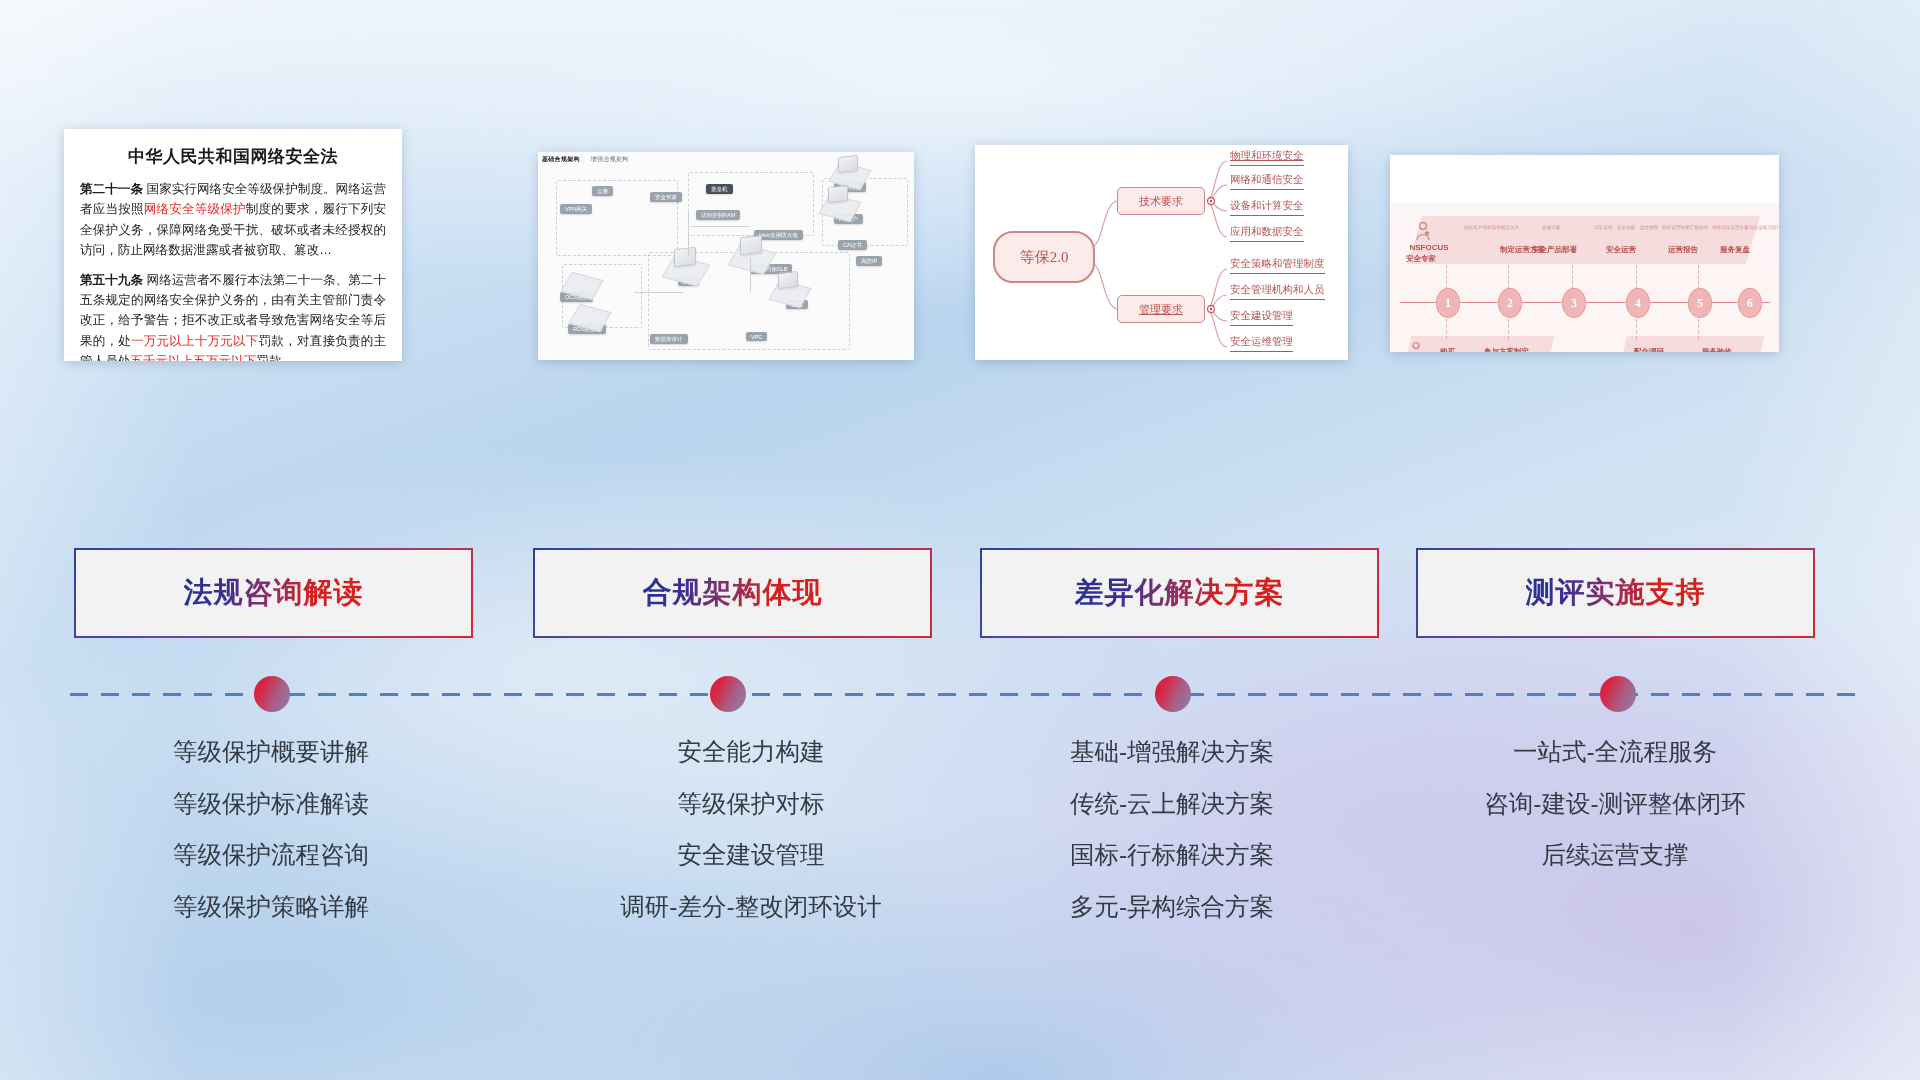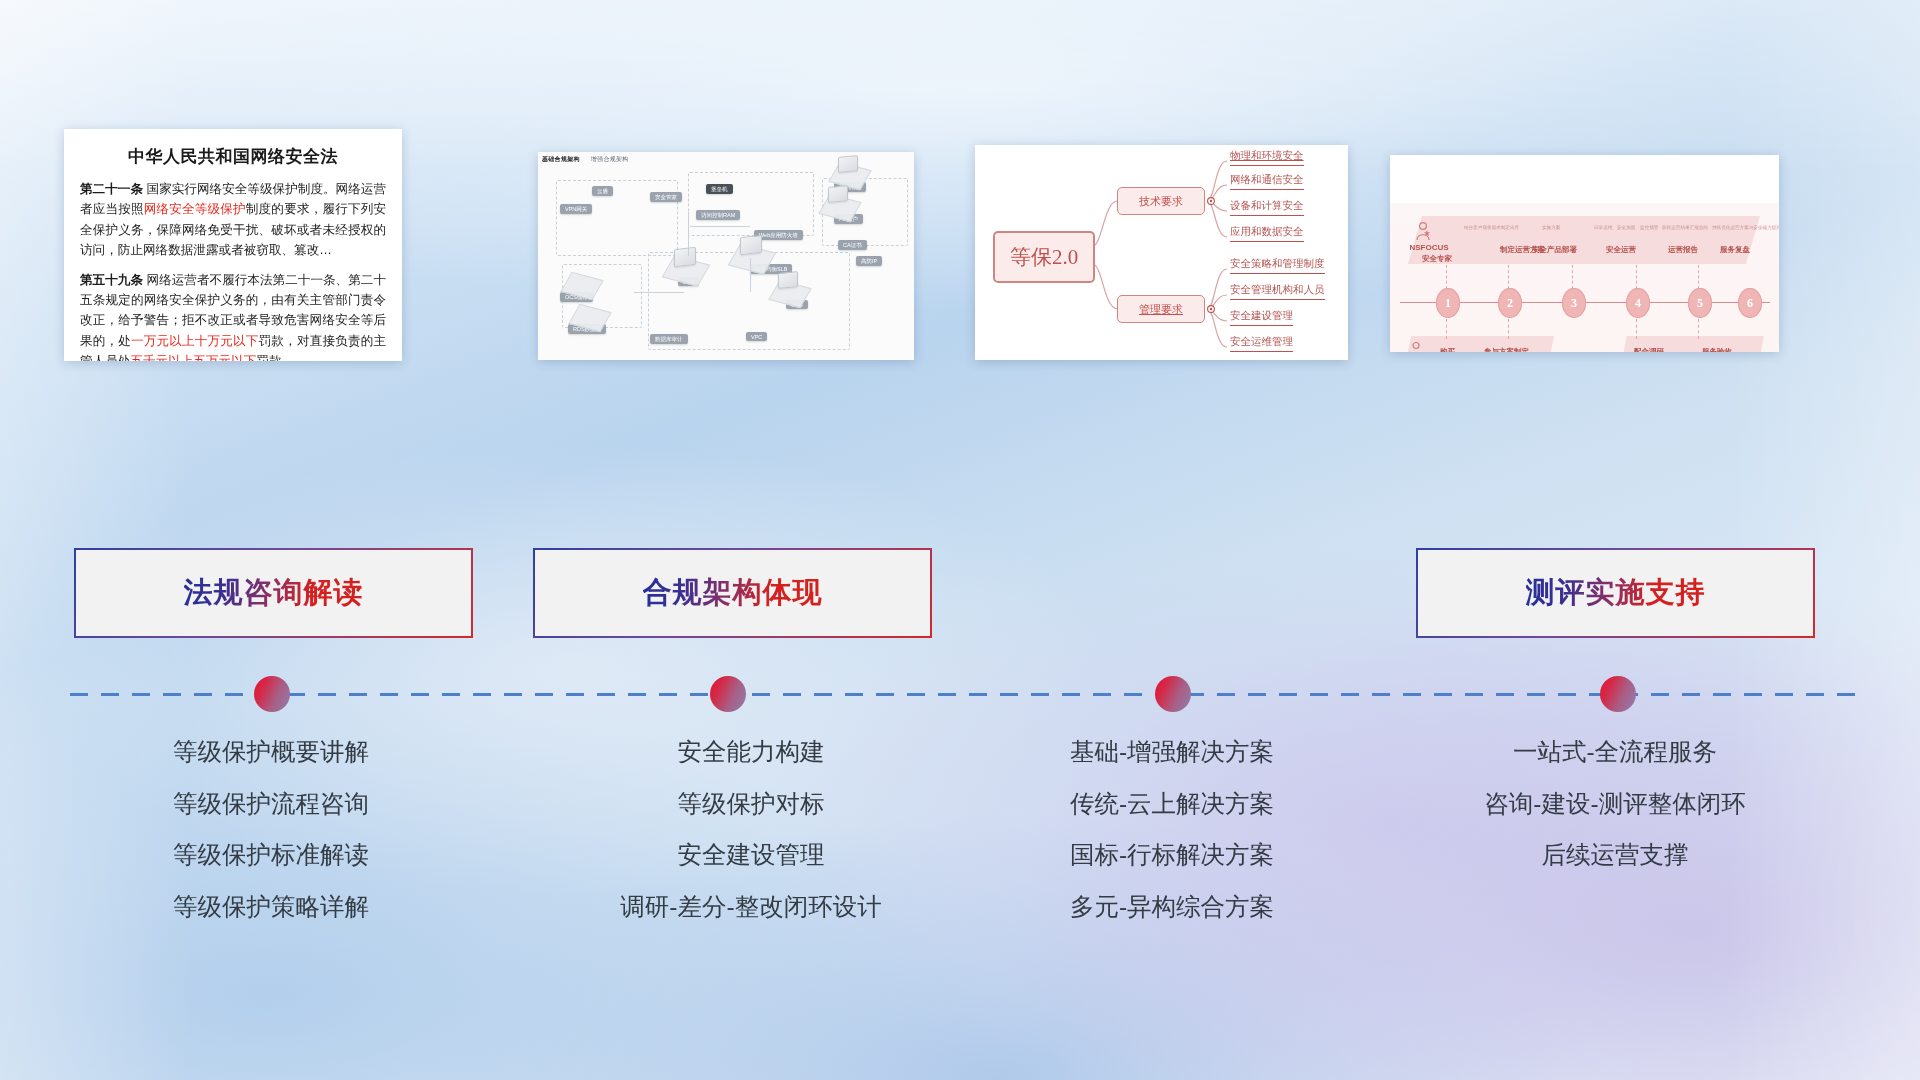--- a/index.html
+++ b/index.html
@@ -53,23 +53,23 @@
   .arch .plate{position:absolute;background:#ebedf0;border:1px solid #d6dade;
      transform:skew(-30deg,15deg);opacity:.95;}
   .arch .pill{position:absolute;background:#9aa3ad;color:#fff;font-size:5.5px;
      padding:1.5px 5px;border-radius:2px;white-space:nowrap;box-shadow:0 1px 2px rgba(0,0,0,.15);}
   .arch .pill.dark{background:#4a5058;}
   .arch .ln{position:absolute;background:#ccd2d9;}
 
   
   .mm{position:relative;width:100%;height:100%;background:#fff;}
   .mm .root{position:absolute;left:18px;top:86px;width:98px;height:48px;
-     background:#fbeceb;border:2.5px solid #cf8683;border-radius:5px;
+     background:#fbeceb;border:2.5px solid #cf8683;border-radius:20px;
      display:flex;align-items:center;justify-content:center;
-     font-size:21px;color:#c0504d;font-family:"Liberation Serif",serif;}
+     font-size:15px;color:#c0504d;font-family:"Liberation Serif",serif;}
   .mm .br{position:absolute;width:86px;height:26px;
      background:#fbeceb;border:1.3px solid #cf8683;border-radius:5px;
      display:flex;align-items:center;justify-content:center;
      font-size:11px;color:#c0504d;font-family:"Liberation Serif",serif;}
   .mm .br.b1{left:142px;top:42px;}
   .mm .br.b2{left:142px;top:150px;text-decoration:underline;}
   .mm .leaf{position:absolute;font-size:10.5px;color:#b4534f;
      font-family:"Liberation Serif",serif;white-space:nowrap;padding-bottom:2px;
      border-bottom:1.6px solid #c0504d;}
   .mm svg{position:absolute;inset:0;width:100%;height:100%;overflow:visible;}
@@ -248,21 +248,21 @@
       <div class="band bandTop"></div>
       <div class="band bandBotA"></div>
       <div class="band bandBotB"></div>
 
       <svg style="position:absolute;left:24px;top:18px;width:18px;height:20px;" viewBox="0 0 18 20">
         <circle cx="9" cy="5" r="3.4" fill="none" stroke="#cf7d7d" stroke-width="1.2"></circle>
         <path d="M3 19 C3 12 15 12 15 19" fill="none" stroke="#cf7d7d" stroke-width="1.2"></path>
         <path d="M13 9 l.8 2.2 2.3.1-1.8 1.5.6 2.2-1.9-1.3-1.9 1.3.6-2.2-1.8-1.5 2.3-.1z" fill="#cf7d7d"></path>
       </svg>
       <div class="ttl" style="left:16px;top:40px;width:46px;text-align:center;font-size:8px;">NSFOCUS</div>
-      <div class="ttl" style="left:16px;top:51px;width:46px;text-align:right;">安全专家</div>
+      <div class="ttl" style="left:16px;top:51px;width:46px;text-align:left;">安全专家</div>
 
       <div class="sub" style="left:74px;top:22px;">结合客户现状需求制定出具</div>
       <div class="ttl" style="left:74px;top:42px;padding-left:36px;">制定运营方案</div>
       <div class="sub" style="left:152px;top:22px;">实施方案</div>
       <div class="ttl" style="left:142px;top:42px;">安全产品部署</div>
       <div class="sub" style="left:204px;top:22px;">日常运维、安全加固、监控预警</div>
       <div class="ttl" style="left:216px;top:42px;">安全运营</div>
       <div class="sub" style="left:272px;top:22px;">阶段运营结果汇报总结</div>
       <div class="ttl" style="left:278px;top:42px;">运营报告</div>
       <div class="sub" style="left:322px;top:22px;">持续优化运营方案与安全能力提升</div>
@@ -309,36 +309,41 @@
   <div class="hbox h1">
     <div class="inner">
         <span class="t">法规咨询解读</span>
       </div>
   </div>
   <div class="hbox h2">
     <div class="inner">
         <span class="t">合规架构体现</span>
       </div>
   </div>
+  <div class="hbox h3">
+    <div class="inner">
+        <span class="t">差异化解决方案</span>
+      </div>
+  </div>
   <div class="hbox h4">
     <div class="inner">
         <span class="t">测评实施支持</span>
       </div>
   </div>
 
   <div id="tl"></div>
   <div class="dot d1"></div>
   <div class="dot d2"></div>
   <div class="dot d3"></div>
   <div class="dot d4"></div>
 
   <div class="col l1">
     <div class="item">等级保护概要讲解</div>
+    <div class="item">等级保护标准解读</div>
     <div class="item">等级保护流程咨询</div>
-    <div class="item">等级保护标准解读</div>
     <div class="item">等级保护策略详解</div>
   </div>
   <div class="col l2">
     <div class="item">安全能力构建</div>
     <div class="item">等级保护对标</div>
     <div class="item">安全建设管理</div>
     <div class="item">调研-差分-整改闭环设计</div>
   </div>
   <div class="col l3">
     <div class="item">基础-增强解决方案</div>

